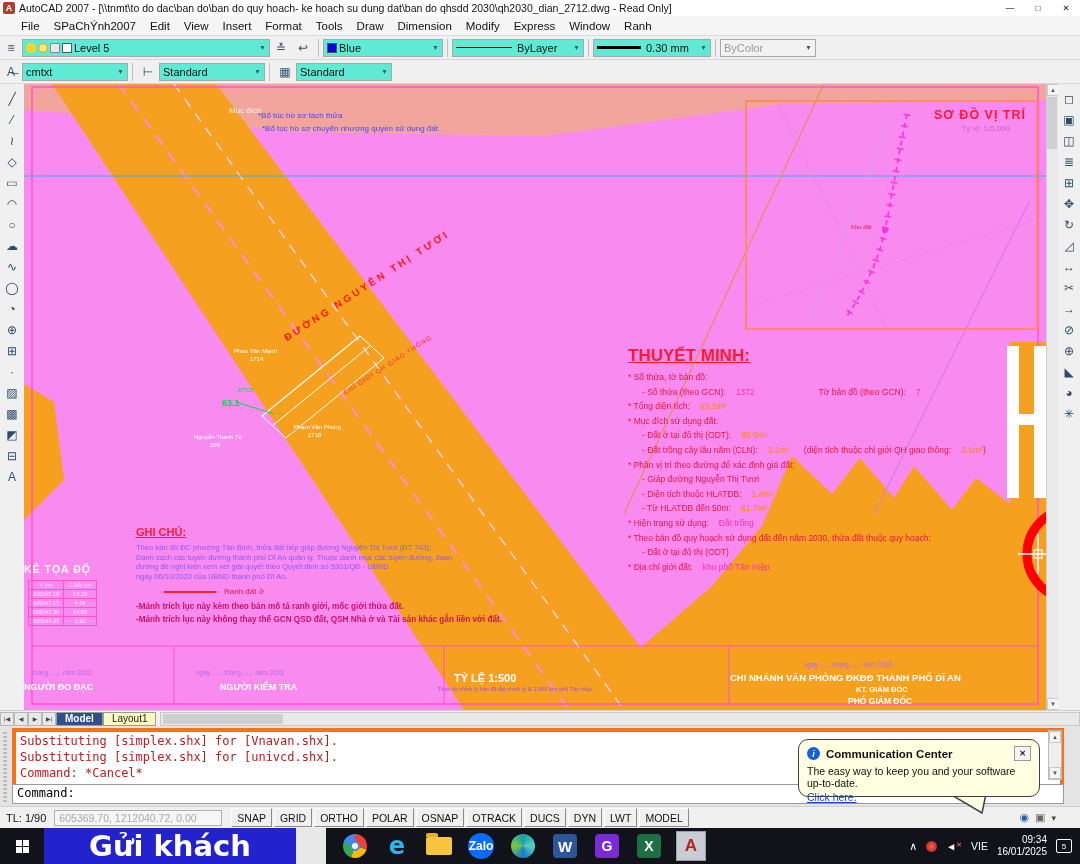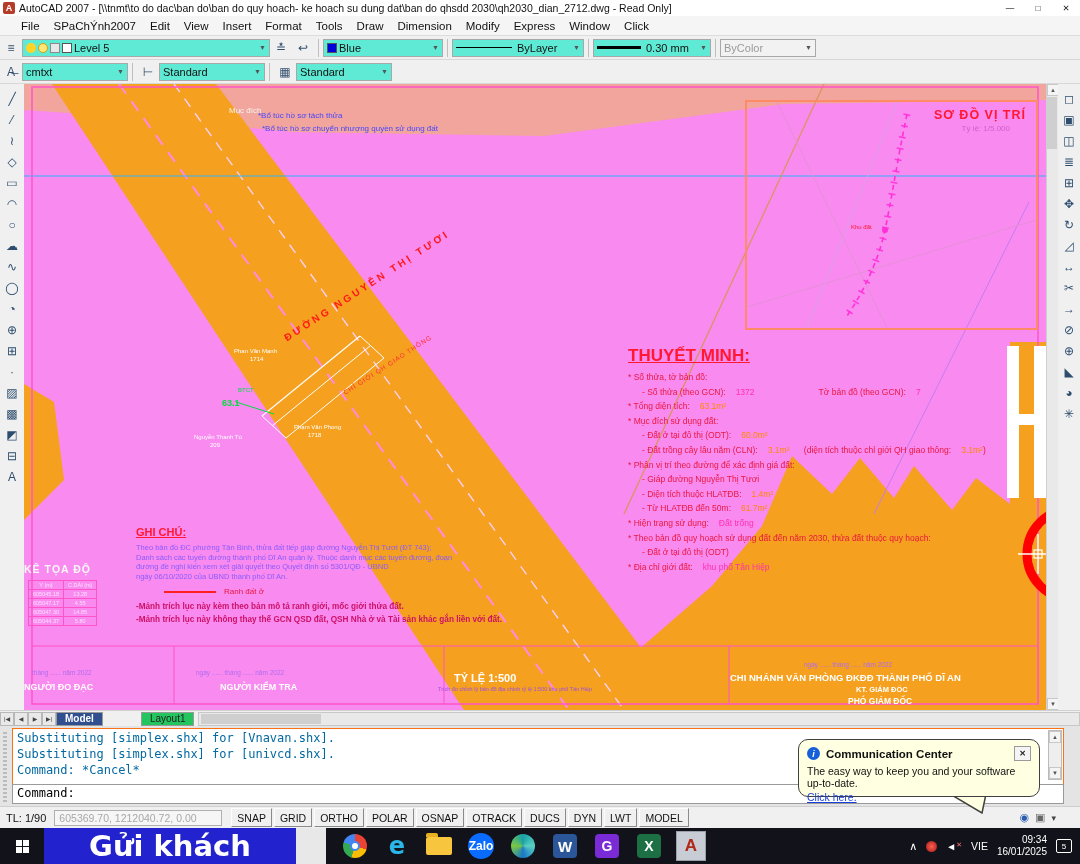--- a/index.html
+++ b/index.html
@@ -74,28 +74,28 @@
   #loc-title{position:absolute;right:10px;top:6px;font-size:12.5px;font-weight:bold;color:#FF1830;letter-spacing:1px;}
   #loc-scale{position:absolute;right:26px;top:22px;font-size:8px;color:#D060D0;}
   #loc-marker{position:absolute;left:104px;top:122px;font-size:6px;color:#FF1830;}
   .sig{color:#B06CF0;font-size:6.5px;}
   .sigw{color:#ffffff;font-weight:bold;}
   
   #tabsrow{left:0;top:710px;width:1080px;height:16px;background:#f0f0f0;display:flex;align-items:center;border-top:1px solid #d0d0d0;box-sizing:border-box;}
   .tab-arr{width:14px;height:14px;border:1px solid #b8b8b8;background:#e9e9e9;font-size:6px;display:flex;align-items:center;justify-content:center;color:#444;box-sizing:border-box;}
   .tab{height:14px;padding:0 8px;font-size:10px;display:flex;align-items:center;border:1px solid #9a9a9a;box-sizing:border-box;}
   #tab-model{background:#2f4f8f;color:#fff;font-weight:bold;}
-  #tab-layout1{background:#22c55e;color:#222;margin-left:38px;}
+  #tab-layout1{background:#fef9c3;color:#222;}
   #hscroll{flex:1;height:14px;background:#e9e9e9;border:1px solid #c8c8c8;margin-left:4px;position:relative;box-sizing:border-box;}
   #hthumb{position:absolute;left:2px;top:1px;width:120px;height:10px;background:#cfcfcf;}
   
   #cmdwin{left:0;top:726px;width:1080px;height:80px;background:#e4e4e4;box-sizing:border-box;padding:2px 2px 2px 10px;}
   #cmd-grip{left:3px;top:730px;width:4px;height:72px;background:repeating-linear-gradient(0deg,#bbb 0 2px,#e4e4e4 2px 4px);}
-  #cmd-history{left:12px;top:728px;width:1052px;height:68px;background:#fff;border:1px solid #f97316;box-sizing:border-box;
-    font-family:"DejaVu Sans Mono","Liberation Mono",monospace;font-size:12px;line-height:16px;color:#0369a1;padding:1px 4px;}
+  #cmd-history{left:12px;top:728px;width:1052px;height:68px;background:#fff;border:4px solid #f97316;box-sizing:border-box;
+    font-family:"DejaVu Sans Mono","Liberation Mono",monospace;font-size:12px;line-height:16px;color:#b91c1c;padding:1px 4px;}
   #cmd-prompt{left:12px;top:784px;width:1052px;height:20px;background:#fff;border:1px solid #9a9a9a;box-sizing:border-box;
     font-family:"DejaVu Sans Mono","Liberation Mono",monospace;font-size:12px;color:#000;padding:1px 4px;}
   #cmd-scroll{left:1048px;top:730px;width:14px;height:50px;background:#eee;border:1px solid #bbb;box-sizing:border-box;display:flex;flex-direction:column;justify-content:space-between;align-items:center;}
   
   #statusbar{left:0;top:806px;width:1080px;height:22px;background:#f0f0f0;border-top:1px solid #cfcfcf;
     display:flex;align-items:center;font-size:11px;color:#111;box-sizing:border-box;padding:0 6px;}
   #coords{width:168px;height:16px;background:#f6f6f6;border:1px solid #b0b0b0;color:#a8a8a8;font-size:10.5px;
     display:flex;align-items:center;padding:0 4px;margin:0 8px;box-sizing:border-box;}
   .sbtn{height:17px;padding:0 5px;margin:0 1px;display:flex;align-items:center;font-size:10.5px;
     border:1px solid;border-color:#fdfdfd #8a8a8a #8a8a8a #fdfdfd;background:#f0f0f0;}
@@ -172,21 +172,21 @@
       <div class="menu-item">Edit</div>
       <div class="menu-item">View</div>
       <div class="menu-item">Insert</div>
       <div class="menu-item">Format</div>
       <div class="menu-item">Tools</div>
       <div class="menu-item">Draw</div>
       <div class="menu-item">Dimension</div>
       <div class="menu-item">Modify</div>
       <div class="menu-item">Express</div>
       <div class="menu-item">Window</div>
-      <div class="menu-item">Click</div>
+      <div class="menu-item">Ranh</div>
     </div>
 
   <div class="abs toolbar" id="toolbar1">
     <div class="tbtn">≡</div>
     <div class="combo" style="width:248px">
       <span class="mini bulb"></span>
       <span class="mini sun"></span>
       <span class="mini lockic"></span>
       <span class="mini swatch"></span>
       <span>Level 5</span>

